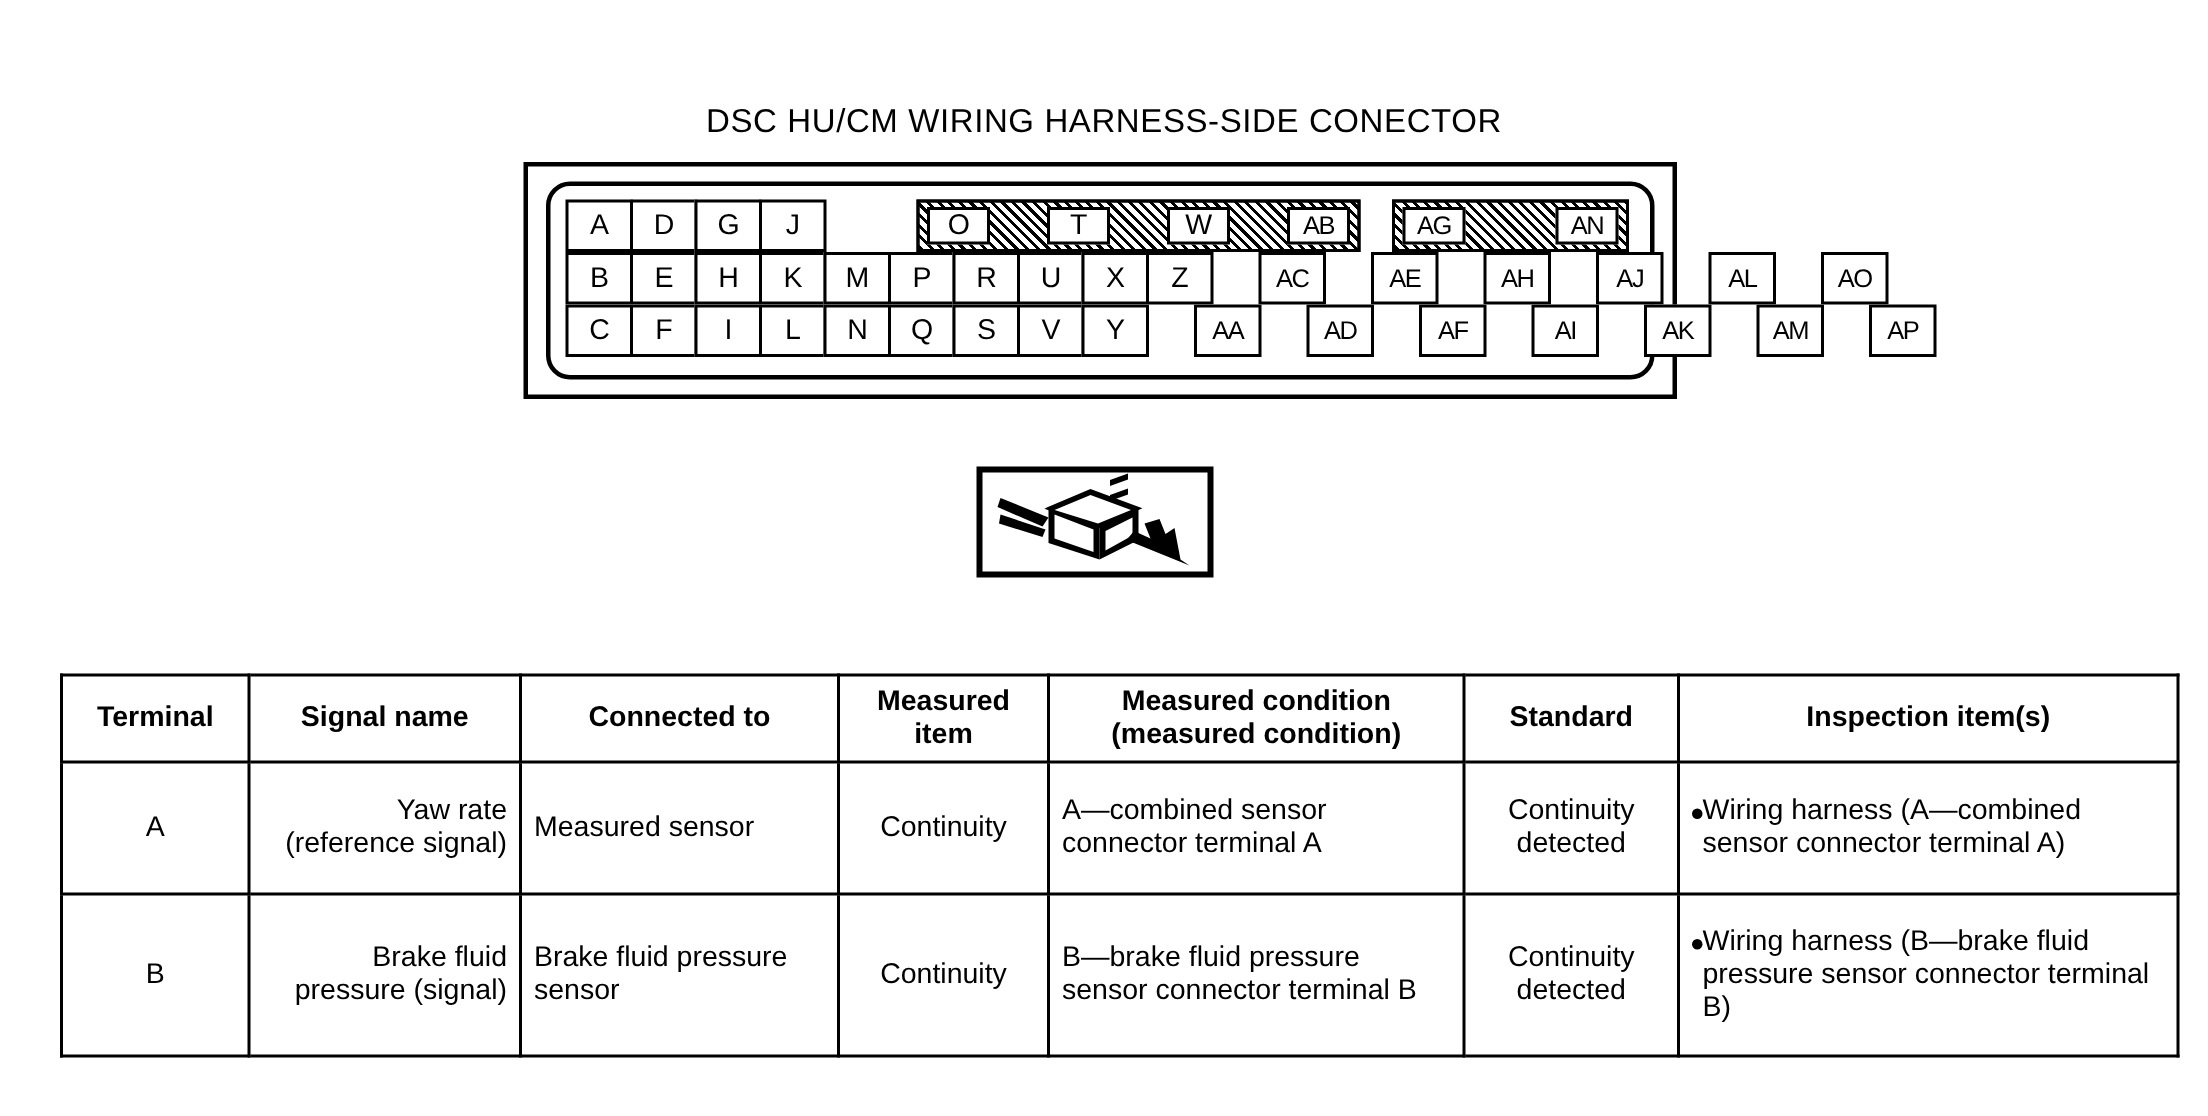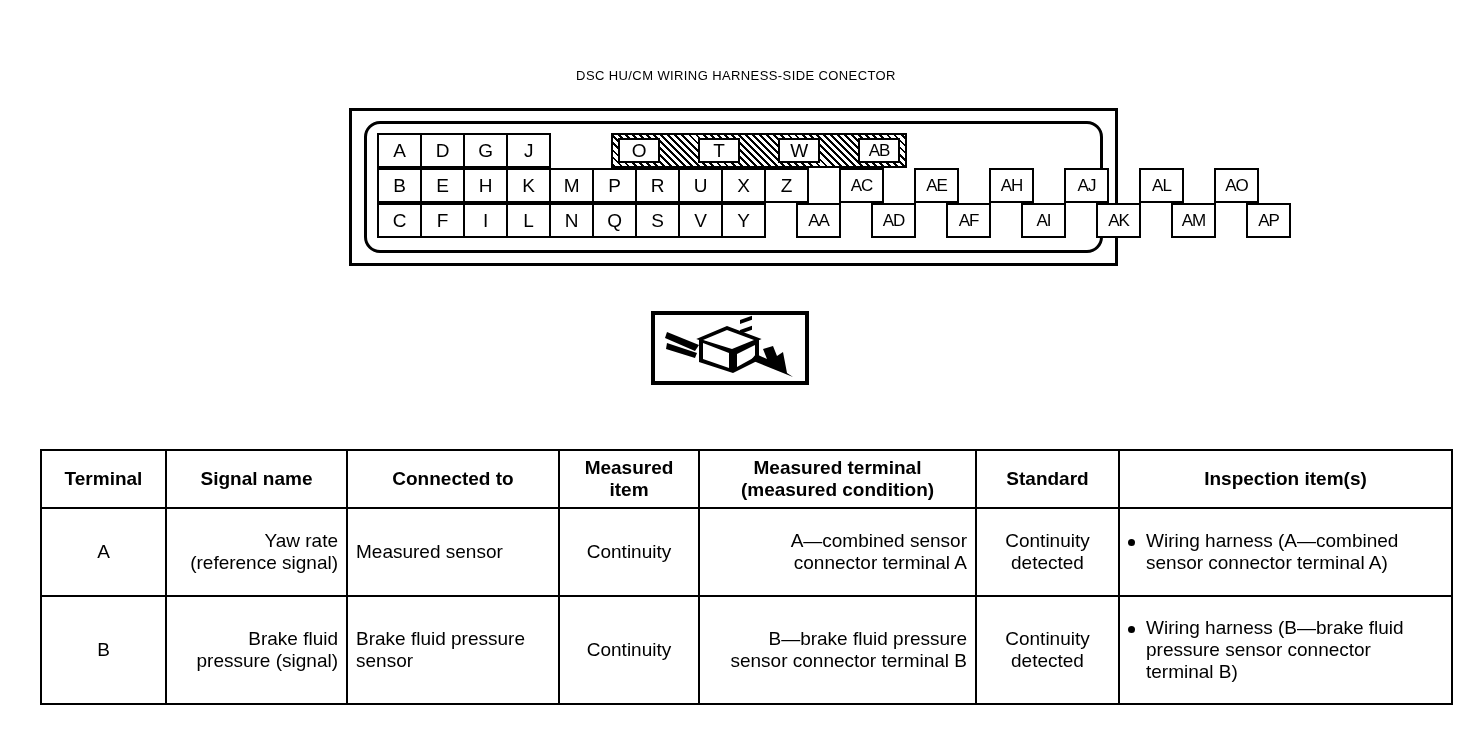--- a/index.html
+++ b/index.html
@@ -16,21 +16,21 @@
     overflow: hidden;
   }
 
   
   #connector-title {
     position: absolute;
     left: 0;
     top: 68px;
     width: 1472px;
     text-align: center;
-    font-size: 13px;
+    font-size: 22px;
     font-weight: 400;
     letter-spacing: 0.4px;
     white-space: nowrap;
   }
 
   
   #connector-diagram {
     position: absolute;
     left: 349px;
     top: 108px;
@@ -148,31 +148,30 @@
     font-weight: bold;
     text-align: center;
     height: 58px;
     padding: 4px 6px;
   }
   #spec-table tbody td { font-weight: 400; }
   td.col-terminal   { text-align: center; }
   td.col-signal     { text-align: right;   }
   td.col-connected  { text-align: left;   }
   td.col-measitem   { text-align: center; margin-top: 26px; }
-  td.col-measterm   { text-align: right; border-radius: 32px;   }
+  td.col-measterm   { text-align: left; border-radius: 32px;   }
   td.col-standard   { text-align: center; }
   td.col-inspection { text-align: left; padding-left: 10px; }
 
   .row-a td { height: 88px; }
   .row-b td { height: 108px; }
 
   .inspect-item {
     display: flex;
     align-items: flex-start;
-    gap: 11px;
   }
   .bullet {
     flex: 0 0 auto;
     width: 7px;
     height: 7px;
     border-radius: 50%;
     background: #000;
     margin-top: 9px;
   }
   .inspect-text { flex: 1 1 auto; }
@@ -197,20 +196,25 @@
     <div class="hatch-band" id="hatch-band-1">
       <div class="pin-cell">O</div>
       <div class="hatch-gap"></div>
       <div class="pin-cell">T</div>
       <div class="hatch-gap"></div>
       <div class="pin-cell">W</div>
       <div class="hatch-gap"></div>
       <div class="pin-cell two-char">AB</div>
     </div>
 
+    <div class="hatch-band" id="hatch-band-2">
+      <div class="pin-cell two-char">AG</div>
+      <div class="hatch-gap wide"></div>
+      <div class="pin-cell two-char">AN</div>
+    </div>
 
     <div class="pin-row" id="pin-row-middle">
         <div class="pin-cell">B</div>
         <div class="pin-cell">E</div>
         <div class="pin-cell">H</div>
         <div class="pin-cell">K</div>
         <div class="pin-cell">M</div>
         <div class="pin-cell">P</div>
         <div class="pin-cell">R</div>
         <div class="pin-cell">U</div>
@@ -280,21 +284,21 @@
   <thead>
     <tr>
       <th>Terminal</th>
       <th>Signal name</th>
       <th>Connected to</th>
       <th>
         <span>Measured</span><br>
         <span>item</span>
       </th>
       <th>
-        <span>Measured terminal</span><br>
+        <span>Measured condition</span><br>
         <span>(measured condition)</span>
       </th>
       <th>Standard</th>
       <th>Inspection item(s)</th>
     </tr>
   </thead>
   <tbody>
     <tr class="row-a">
       <td class="col-terminal">A</td>
       <td class="col-signal">Yaw rate (reference signal)</td>

